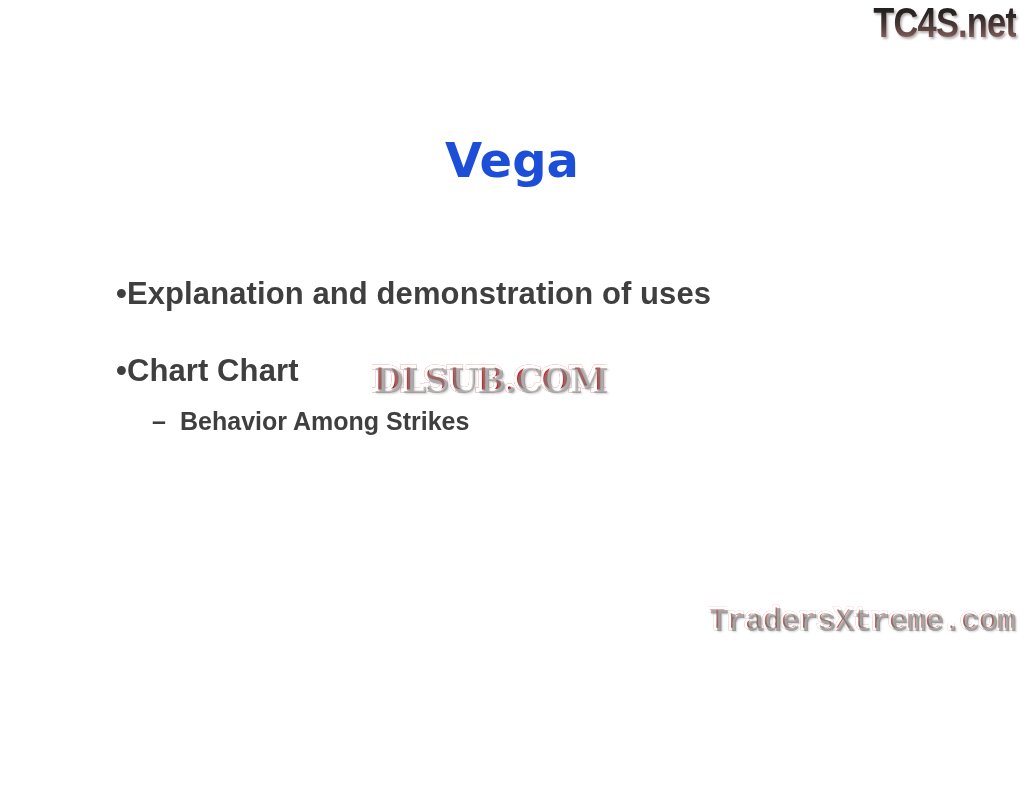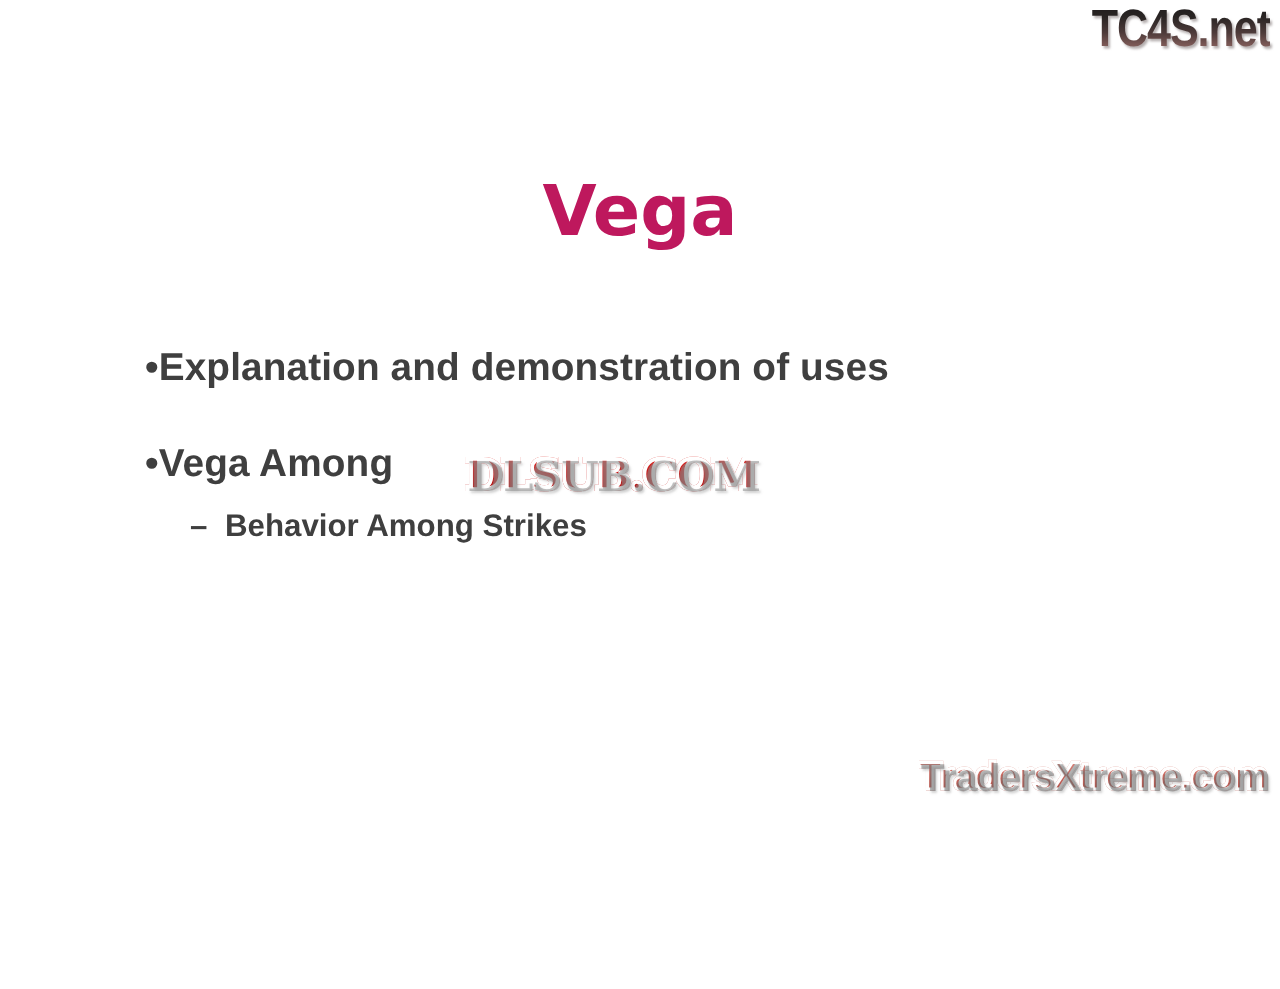--- a/index.html
+++ b/index.html
@@ -48,23 +48,23 @@
 
   
   #title {
     position: absolute;
     top: 103px;
     left: 0;
     width: 1024px;
     text-align: center;
     font-family: "DejaVu Sans", sans-serif;
     font-weight: bold;
-    font-size: 56px;
+    font-size: 48px;
     line-height: 1.05;
-    color: #be185d;
+    color: #1d4ed8;
     letter-spacing: 0px;
   }
 
   
   #body-block {
     position: absolute;
     left: 116px;
     top: 228px;
     width: 800px;
   }
@@ -135,21 +135,21 @@
     background-clip: text;
     -webkit-text-fill-color: transparent;
     color: transparent;
   }
 
   
   #brand-bottom {
     position: absolute;
     right: 10px;
     bottom: 12px;
-    font-family: Liberation Sans, sans-serif;
+    font-family: Liberation Mono, monospace;
     font-weight: bold;
     font-size: 31px;
     line-height: 1;
     letter-spacing: -0.6px;
     color: #c4665e;
     -webkit-text-stroke: 2.5px #ffffff;
     paint-order: stroke fill;
     text-shadow:
        2px 2px 0 rgba(110,110,110,0.5),
        3px 3px 2px rgba(110,110,110,0.3);
@@ -175,21 +175,21 @@
 
   <div id="body-block">
 
 
     <div class="spacer-1"></div>
 
     <div class="bullet"><span class="dot">•</span><span>Explanation and demonstration of uses</span></div>
 
     <div class="spacer-2"></div>
 
-    <div class="bullet"><span class="dot">•</span><span>Vega Among</span></div>
+    <div class="bullet"><span class="dot">•</span><span>Chart Chart</span></div>
 
     <div class="subbullet"><span class="dash">–</span><span>Behavior Among Strikes</span></div>
 
   </div>
 
   <div id="watermark"><span class="inner">DLSUB.COM</span></div>
 
   <div id="brand-bottom"><span class="inner">TradersXtreme.com</span></div>
 
 </div>

